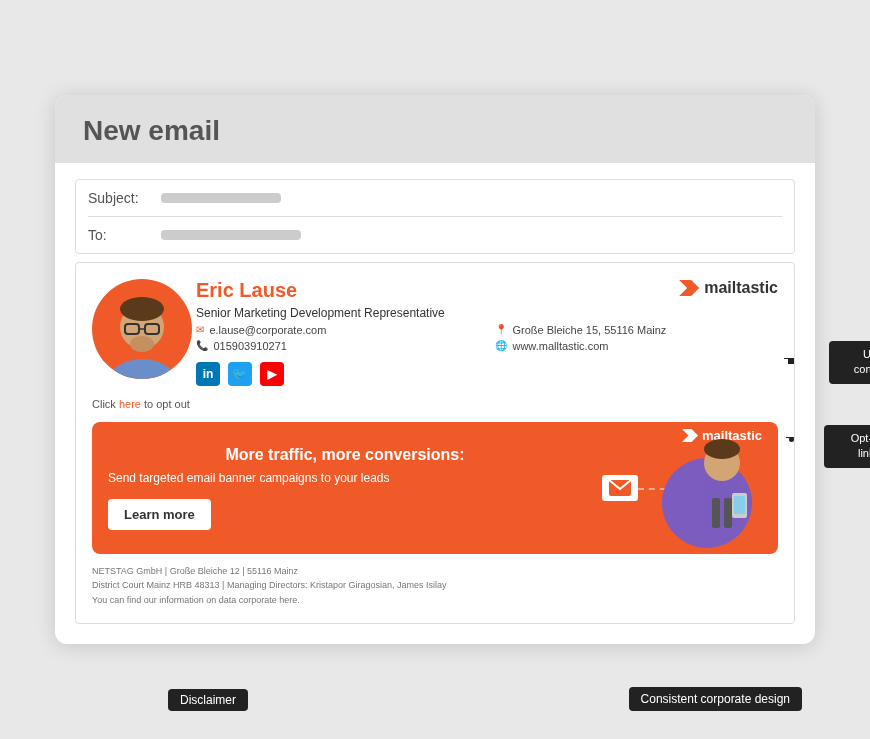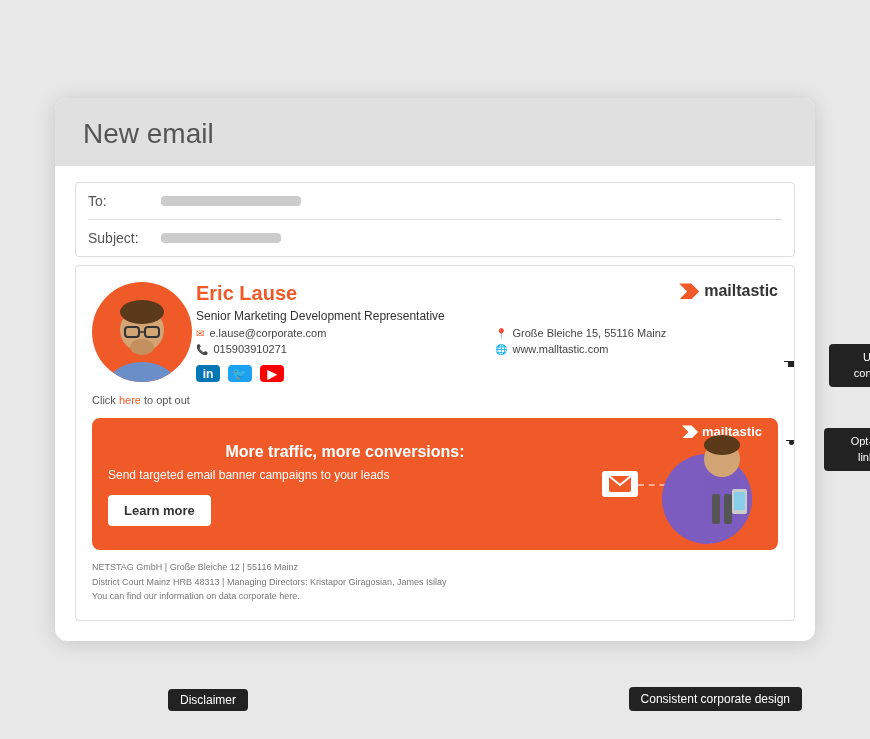--- a/index.html
+++ b/index.html
@@ -25,21 +25,21 @@
 
     .email-header {
       background: #e0e0e0;
       border-radius: 12px 12px 0 0;
       padding: 20px 28px 16px;
     }
 
     .email-header-title {
       font-size: 28px;
       color: #555;
-      font-weight: 400;
+      font-weight: 700;
     }
 
     .email-body {
       padding: 16px 20px 20px;
       border-radius: 0 0 12px 12px;
     }
 
     .email-field {
       border-bottom: 1px solid #ddd;
       padding: 10px 0;
@@ -143,21 +143,21 @@
     }
 
     .sig-social {
       display: flex;
       gap: 8px;
       margin-top: 10px;
     }
 
     .social-icon {
       width: 24px;
-      height: 17px;
+      height: 24px;
       border-radius: 4px;
       display: flex;
       align-items: center;
       justify-content: center;
       font-size: 12px;
       color: #fff;
       font-weight: bold;
     }
 
     .social-linkedin { background: #0077b5; }
@@ -308,26 +308,26 @@
   <div class="outer-container">
 
     <div class="email-header">
       <h1 class="email-header-title">New email</h1>
     </div>
 
     <div class="email-body">
 
       <div class="fields-area">
         <div class="email-field">
+          <span class="field-label">Subject:</span>
+          <div class="field-value-bar" style="width:120px;"></div>
+        </div>
+        <div class="email-field">
           <span class="field-label">To:</span>
           <div class="field-value-bar" style="width:140px;"></div>
-        </div>
-        <div class="email-field">
-          <span class="field-label">Subject:</span>
-          <div class="field-value-bar" style="width:120px;"></div>
         </div>
       </div>
 
       <div class="signature-container" style="position:relative;">
 
         <div class="sig-logo">
           <span class="logo-icon"></span>
           <span class="logo-text">mailtastic</span>
         </div>
 

